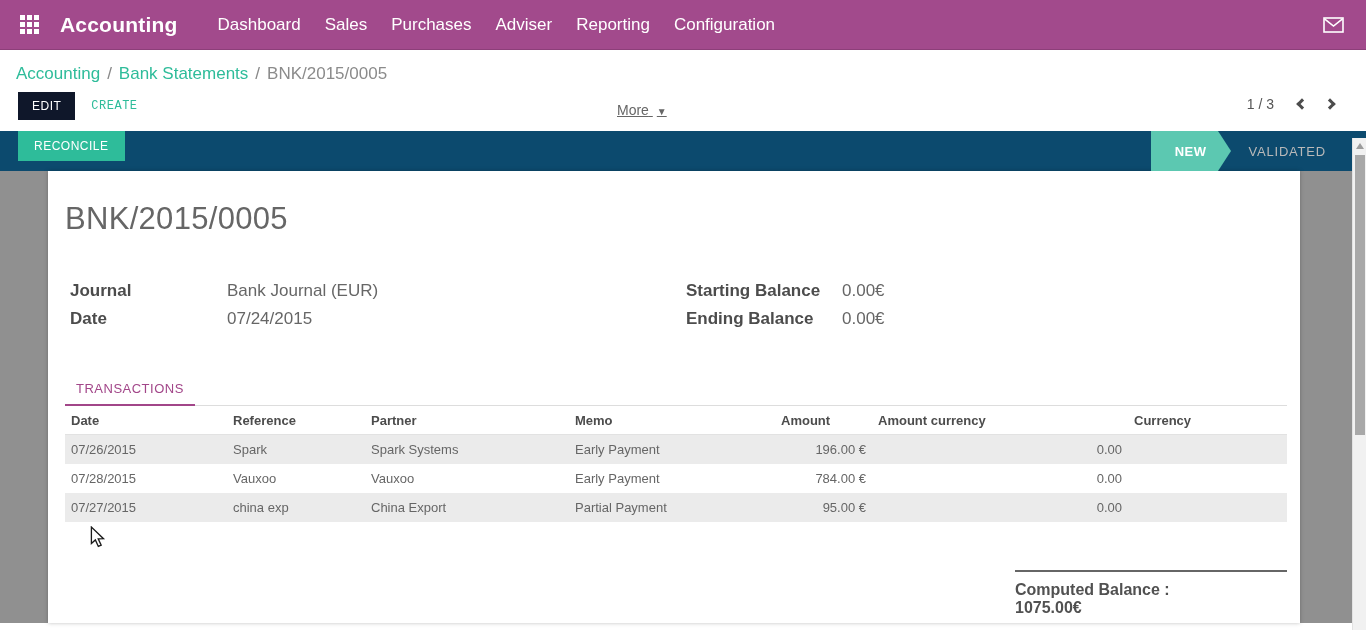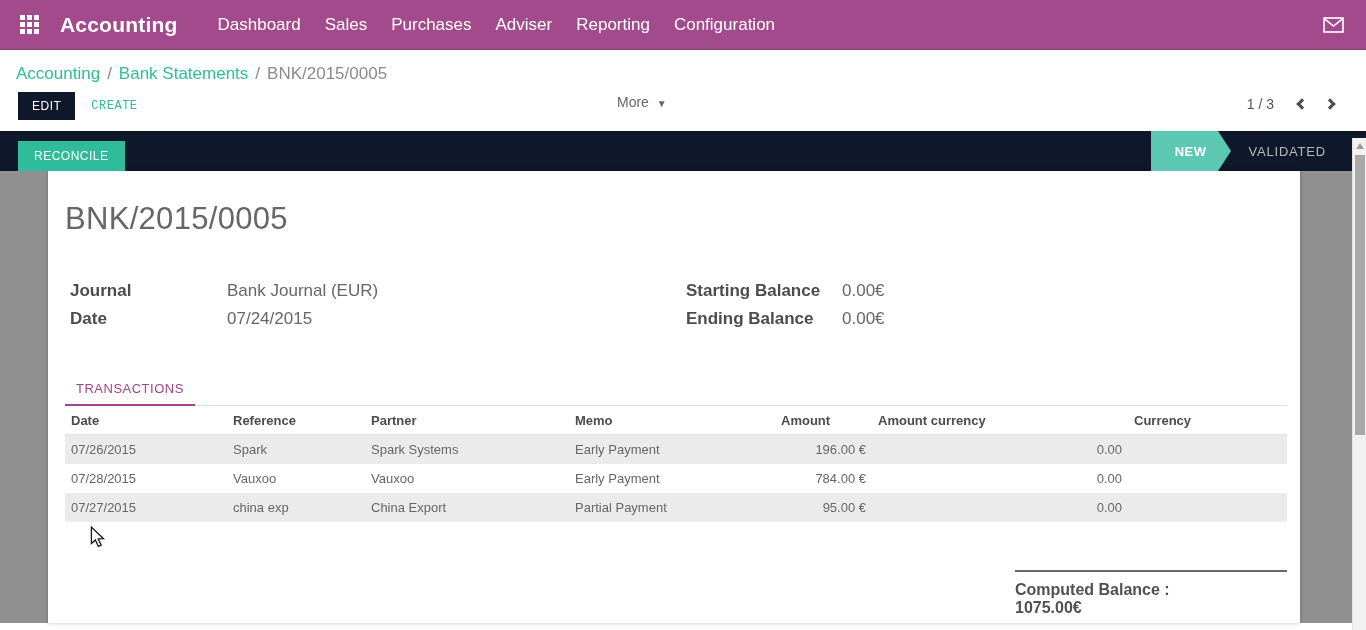--- a/index.html
+++ b/index.html
@@ -29,31 +29,31 @@
 
   
   .button-row { position:relative; height:41px; padding:2px 18px 0 18px;
                 display:flex; align-items:flex-start; background:#fff; }
   .btn-primary { background:#0f172a; color:#fff; border:none; font-size:12px;
                  padding:7px 14px; letter-spacing:0.5px; cursor:pointer;
                  font-family:"Liberation Sans",sans-serif; }
   .btn-link { background:none; border:none; color:#2EBC9A; font-size:12px;
               padding:7px 14px; margin-left:2px; letter-spacing:0.5px; cursor:pointer;
               font-family:Liberation Mono, monospace; }
-  .more-dd { position:absolute; left:617px; top:4px; color:#666; font-size:14px; cursor:pointer; }
+  .more-dd { position:absolute; left:617px; top:12px; color:#666; font-size:14px; cursor:pointer;text-decoration:underline; }
   .more-dd .caret { font-size:10px; color:#666; margin-left:4px; }
   .pager { margin-left:auto; display:flex; align-items:center; margin-top:4px; margin-right:14px; }
   .pager-count { color:#555; font-size:14px; margin-right:24px; }
   .chev { display:inline-block; width:8px; height:8px; border-top:3px solid #4c4c4c;
           border-left:3px solid #4c4c4c; cursor:pointer; }
   .chev-left  { transform:rotate(-45deg); margin-right:20px; }
   .chev-right { transform:rotate(135deg); }
 
   
-  .statusbar { height:40px; background:#0f172a; display:flex; align-items:flex-end; padding-left:18px; }
+  .statusbar { height:40px; background:#0c4a6e; display:flex; align-items:flex-start; padding-left:18px; }
   .btn-reconcile { background:#2EBC9A; color:#fff; border:none; font-size:12px;
                    padding:8px 16px; letter-spacing:0.5px; cursor:pointer;
                    font-family:"Liberation Sans",sans-serif; }
   .status-steps { margin-left:auto; display:flex; align-items:stretch; height:40px; margin-right:26px; }
   .step-new { position:relative; background:#5CC8B1; color:#fff; font-size:13px; font-weight:bold;
               letter-spacing:0.5px; display:flex; align-items:center; padding:0 12px 0 24px;
               margin-right:16px; cursor:pointer; }
   .step-new::after { content:""; position:absolute; right:-13px; top:0;
                      border-top:20px solid transparent; border-bottom:20px solid transparent;
                      border-left:13px solid #5CC8B1; }

